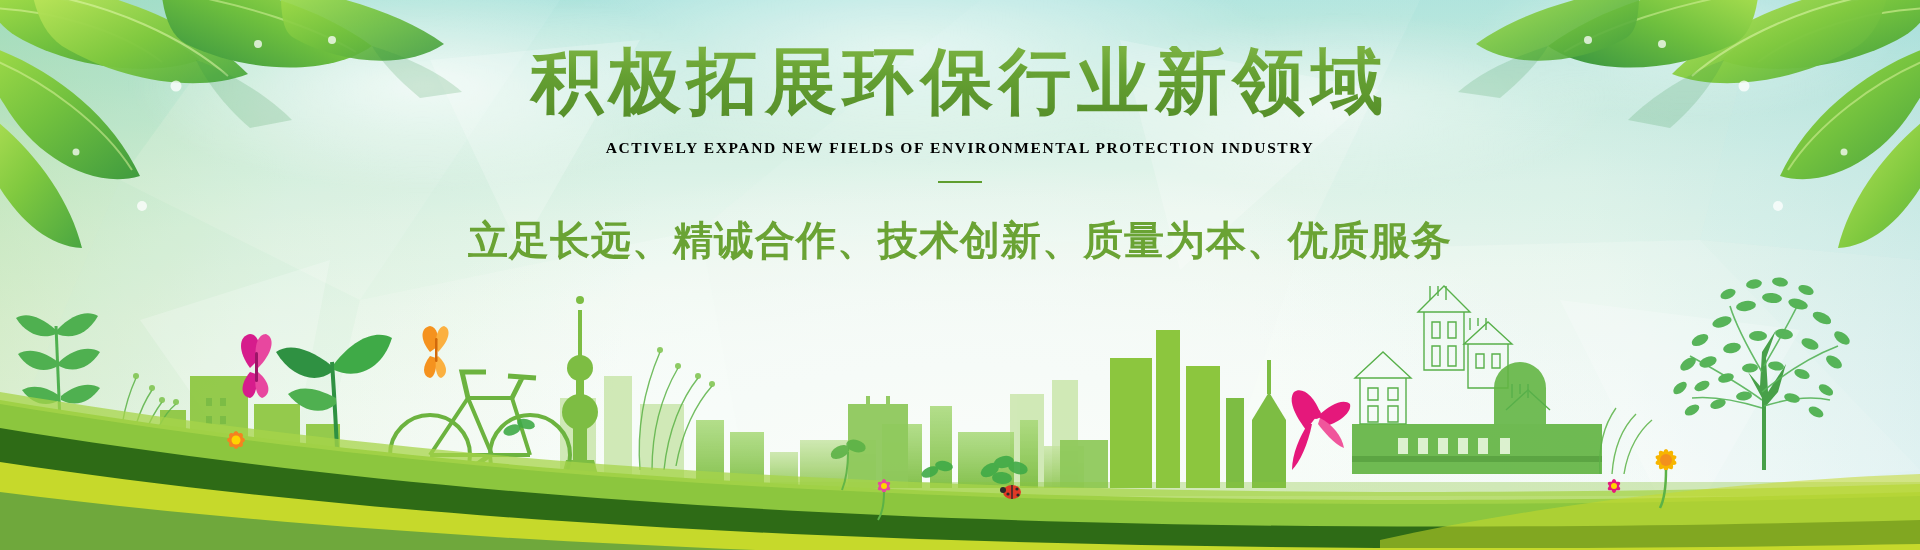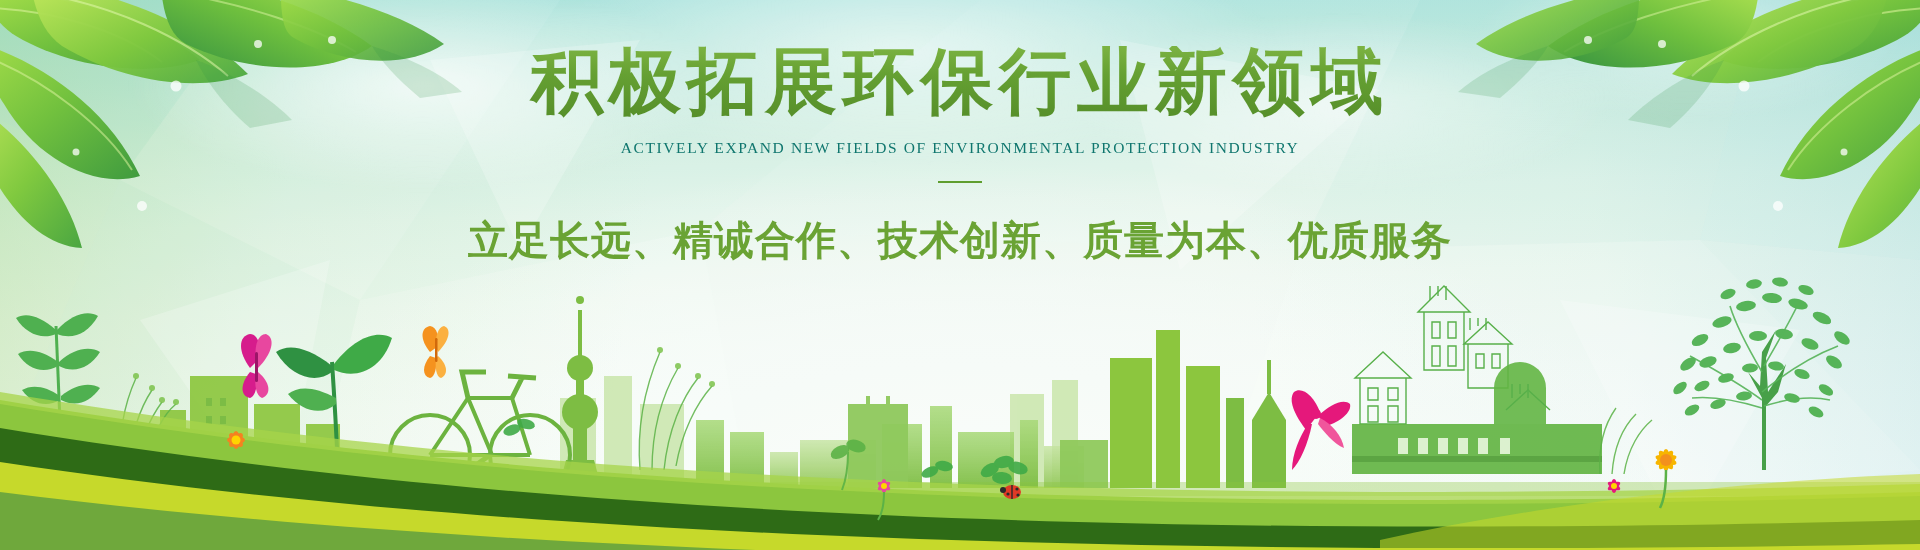--- a/index.html
+++ b/index.html
@@ -56,24 +56,24 @@
     background-clip:text;
     color:transparent;
     -webkit-text-fill-color:transparent;
     text-shadow:none;
     margin:0;
     white-space:nowrap;
   }
   .title-en{
     margin-top:21px;
     font-family:"Liberation Serif",serif;
-    font-weight:normal;
+    font-weight:bold;
     font-size:15.5px;
     letter-spacing:1.6px;
-    color:#0f766e;
+    color:#000000;
     white-space:nowrap;
   }
   .divider{
     margin:24px auto 0 auto;
     width:44px; height:2px;
     background:#5f9e2f;
   }
   .subtitle-cn{
     margin-top:38px;
     font-family:"Liberation Serif",serif;

